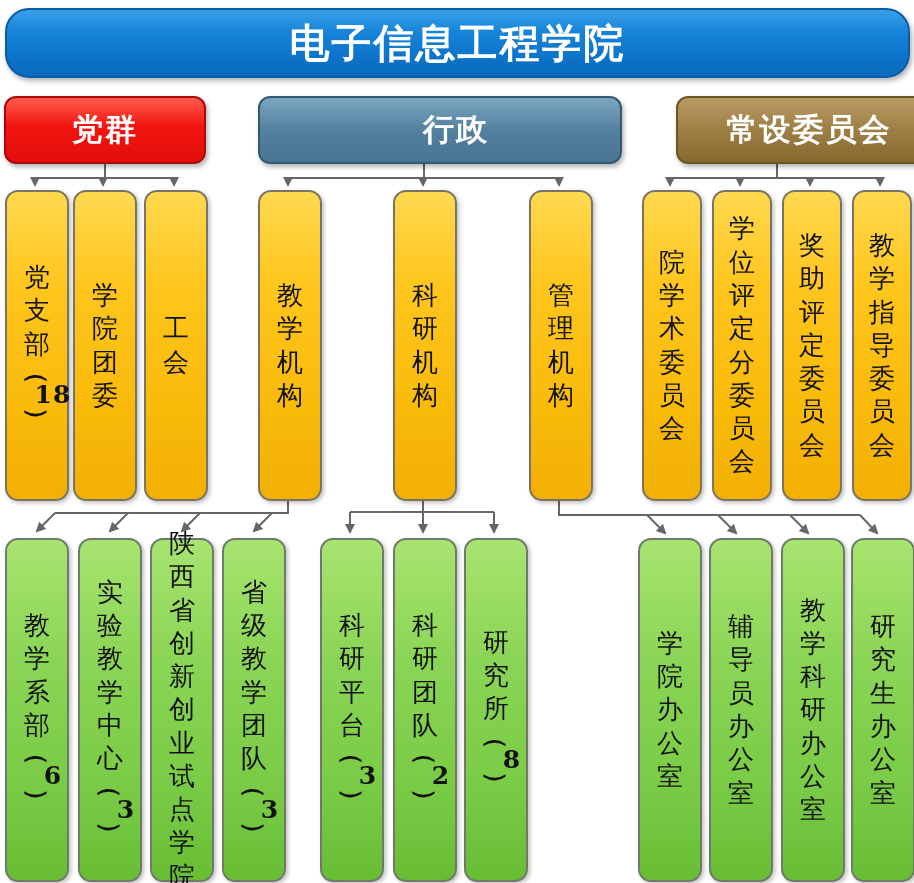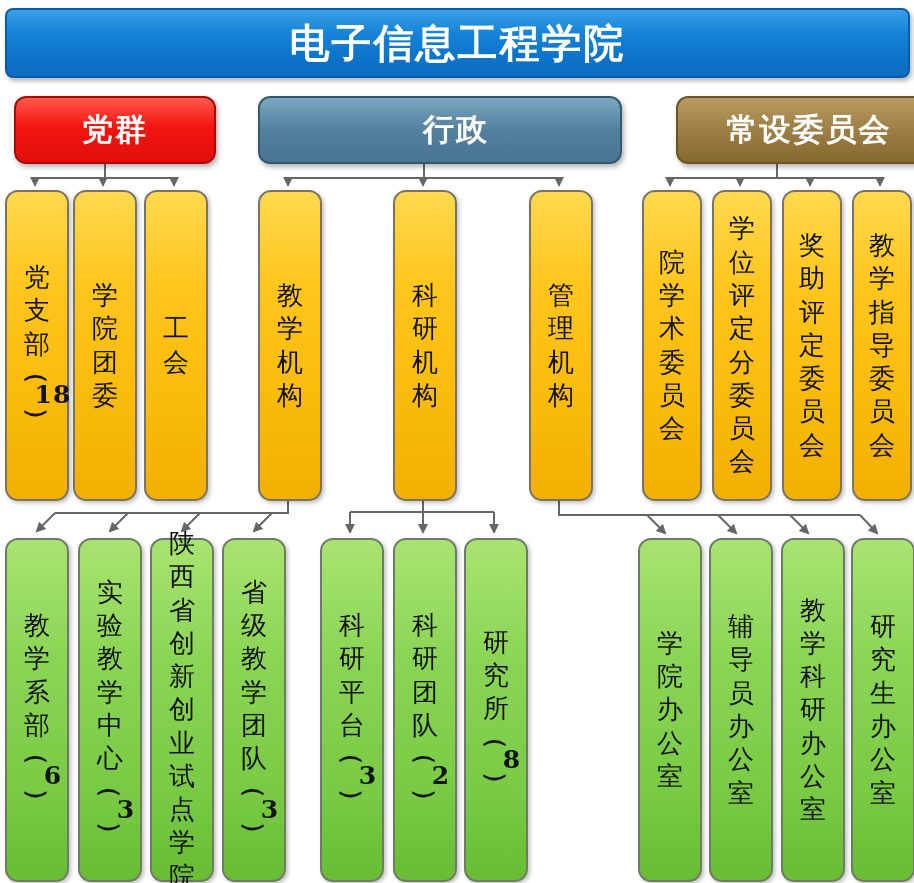--- a/index.html
+++ b/index.html
@@ -1,29 +1,29 @@
 <!DOCTYPE html>
 <html><head>
 <meta charset="utf-8">
 <style>
   html,body{margin:0;padding:0;background:#fff;}
   .canvas{position:relative;width:914px;height:883px;background:#ffffff;overflow:hidden;
           font-family:"Liberation Sans",sans-serif;}
   svg.connectors{position:absolute;left:0;top:0;width:914px;height:883px;pointer-events:none;}
 
-  .banner{position:absolute;left:5px;top:8px;width:901px;height:66px;border-radius:8px;
+  .banner{position:absolute;left:5px;top:8px;width:901px;height:66px;border-radius:24px;
           background:linear-gradient(180deg,#3aa0e8 0%,#1583d8 35%,#0d74ca 70%,#0b6cbe 100%);
           border:2px solid #0a5ca6;display:flex;align-items:center;justify-content:center;
           color:#fff;font-weight:bold;font-size:40px;letter-spacing:2px;
           box-shadow:2px 3px 5px rgba(0,0,0,.30);}
 
   .hdr{position:absolute;top:96px;height:64px;border-radius:12px;color:#fff;font-weight:bold;
        font-size:31px;letter-spacing:2px;display:flex;align-items:center;justify-content:center;
        box-shadow:2px 3px 5px rgba(0,0,0,.30);}
-  .hdr.party{left:14px;width:198px;
+  .hdr.party{left:4px;width:198px;
        background:linear-gradient(180deg,#ff5a4d 0%,#f2140f 45%,#e20f0c 100%);border:2px solid #a80c0a;}
   .hdr.admin{left:258px;width:328px;
        background:linear-gradient(180deg,#7ba6c0 0%,#54809f 50%,#497494 100%);border:2px solid #33596f;padding-left:32px;}
   .hdr.committee{left:644px;width:262px;
        background:linear-gradient(180deg,#b99a63 0%,#9d7f45 50%,#86692f 100%);border:2px solid #6a5526;margin-left:32px;}
 
   .vbox{position:absolute;border-radius:13px;box-shadow:2px 2px 4px rgba(0,0,0,.25);}
   .vbox.yellow{top:190px;height:307px;border:2px solid #7b7465;
        background:linear-gradient(180deg,#ffd94f 0%,#ffc61e 30%,#f9ba0a 70%,#f2b002 100%);}
   .vbox.green{top:538px;height:340px;border:2px solid #6f7a68;

